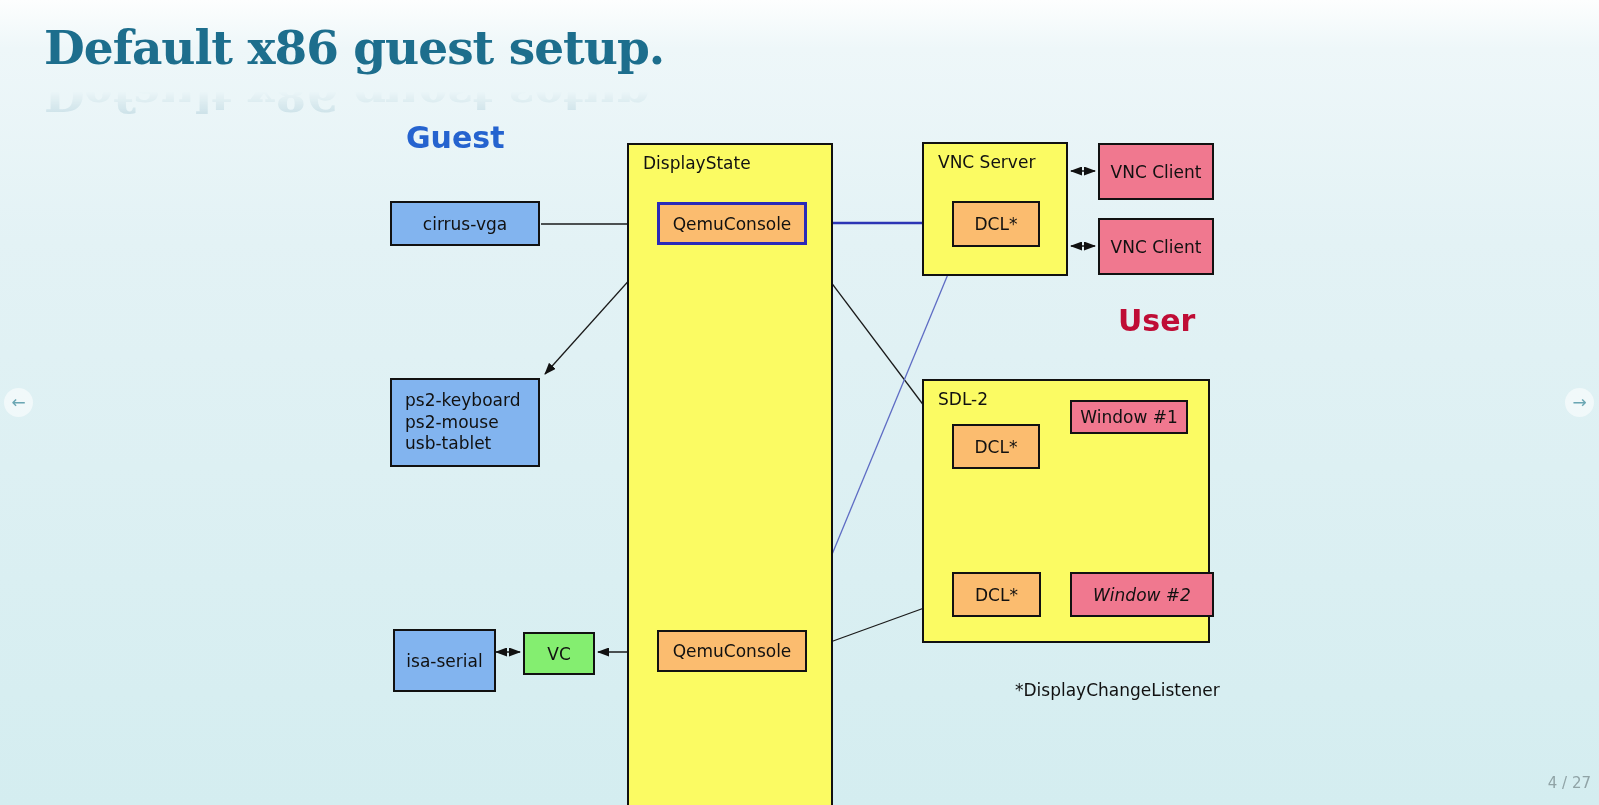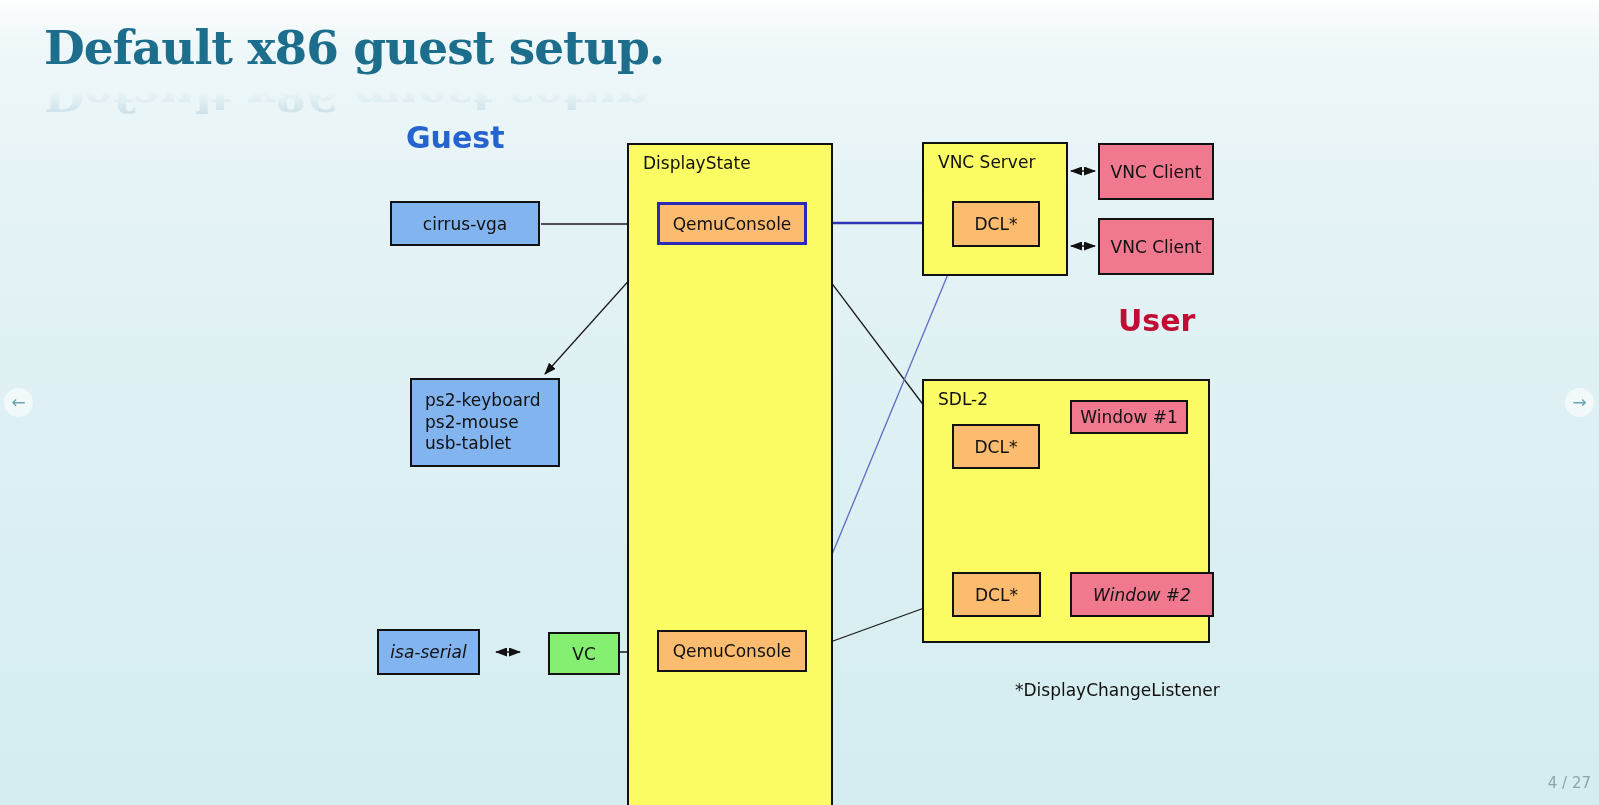--- a/index.html
+++ b/index.html
@@ -45,21 +45,21 @@
     display:flex;align-items:center;justify-content:center;
     font-size:17px;
   }
   .blue  {background:#82b4ef;text-align:right;}
   .yellow{background:#fbfb63;justify-content:flex-start;align-items:flex-start;}
   .orange{background:#fbbc6f;}
   .pink  {background:#f0788f;}
   .green {background:#84ee70;}
   .container-label{padding:8px 0 0 14px;font-size:17px;}
   .qemu-top{border:3px solid #2a2ab8;}
-  .multiline{flex-direction:column;align-items:flex-start;justify-content:center;padding-left:13px;line-height:21.5px;margin-left:20px;}
+  .multiline{flex-direction:column;align-items:flex-start;justify-content:center;padding-left:13px;line-height:21.5px;}
   .section-label{
     position:absolute;
     font-size:30px;font-weight:bold;
     background:transparent;border:none;
   }
   .guest-color{color:#2563cf;}
   .user-color{color:#bf0d36;}
   .footnote{position:absolute;left:1015px;top:680px;font-size:17px;color:#111;}
   .edges{position:absolute;left:0;top:0;pointer-events:none;}
   
@@ -113,23 +113,23 @@
   <div class="section-label user-color" style="left:1118px;top:303px;">User</div>
 
   <div class="node blue" style="left:390px;top:201px;width:150px;height:45px;">cirrus-vga</div>
 
   <div class="node blue multiline" style="left:390px;top:378px;width:150px;height:89px;">
     <span>ps2-keyboard</span>
     <span>ps2-mouse</span>
     <span>usb-tablet</span>
   </div>
 
-  <div class="node blue" style="left:377px;top:629px;width:103px;height:46px;font-style:italic;">isa-serial</div>
+  <div class="node blue" style="left:393px;top:629px;width:103px;height:63px;">isa-serial</div>
 
-  <div class="node green" style="left:523px;top:632px;width:72px;height:43px;margin-left:25px;">VC</div>
+  <div class="node green" style="left:523px;top:632px;width:72px;height:43px;">VC</div>
 
   <div class="node yellow" style="left:627px;top:143px;width:206px;height:676px;">
     <span class="container-label">DisplayState</span>
   </div>
   <div class="node orange qemu-top" style="left:657px;top:202px;width:150px;height:43px;">QemuConsole</div>
   <div class="node orange" style="left:657px;top:630px;width:150px;height:42px;">QemuConsole</div>
 
   <div class="node yellow" style="left:922px;top:142px;width:146px;height:134px;">
     <span class="container-label">VNC Server</span>
   </div>

